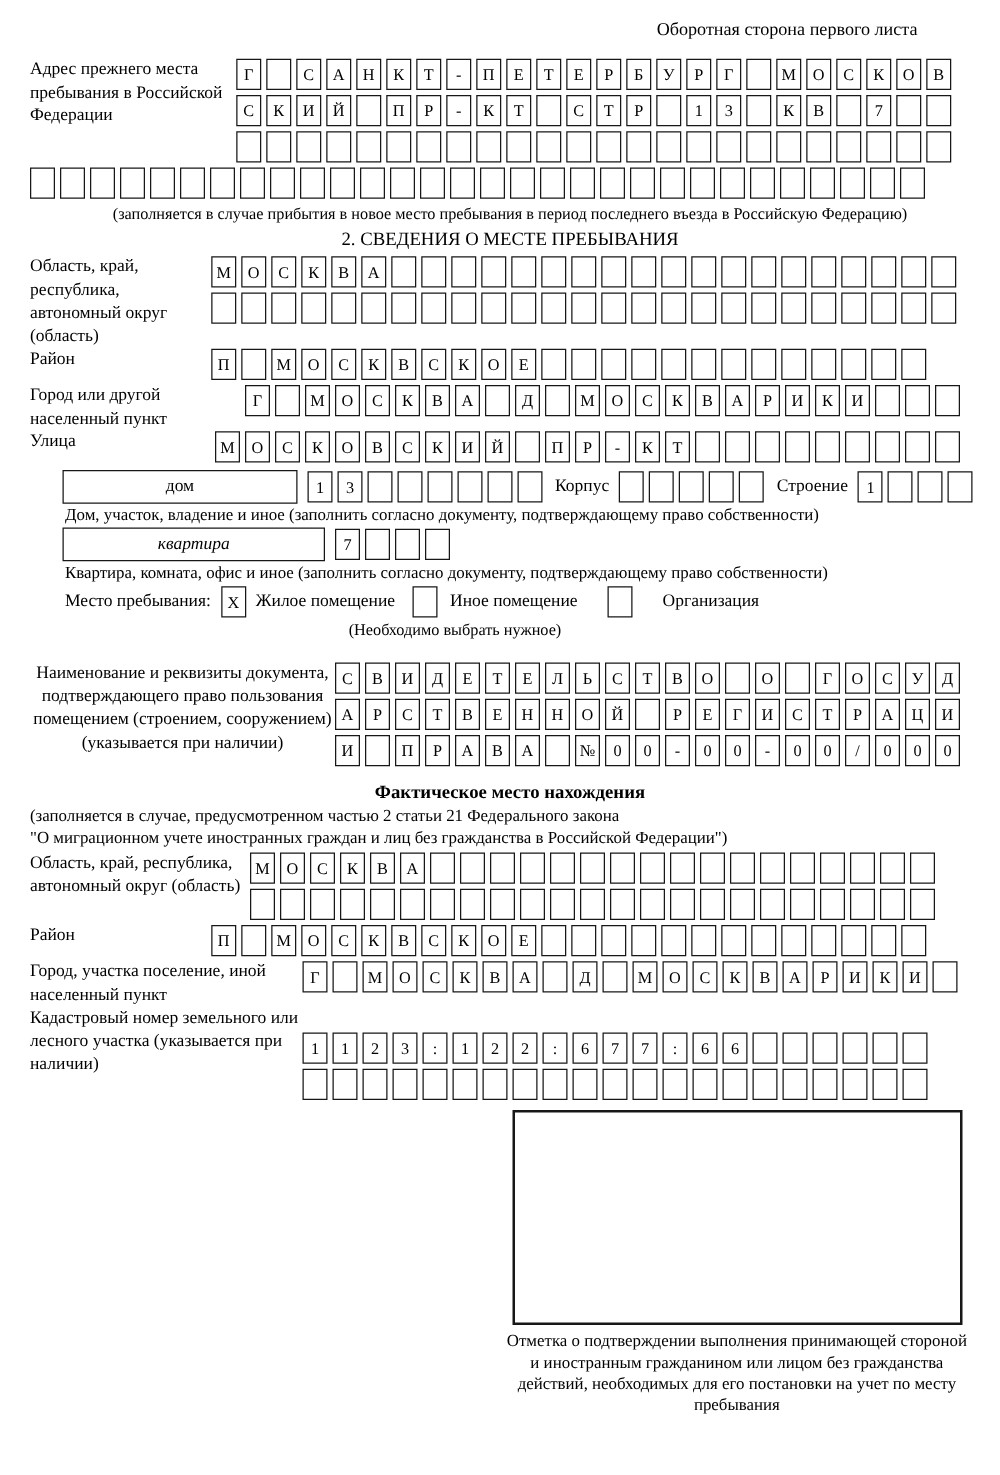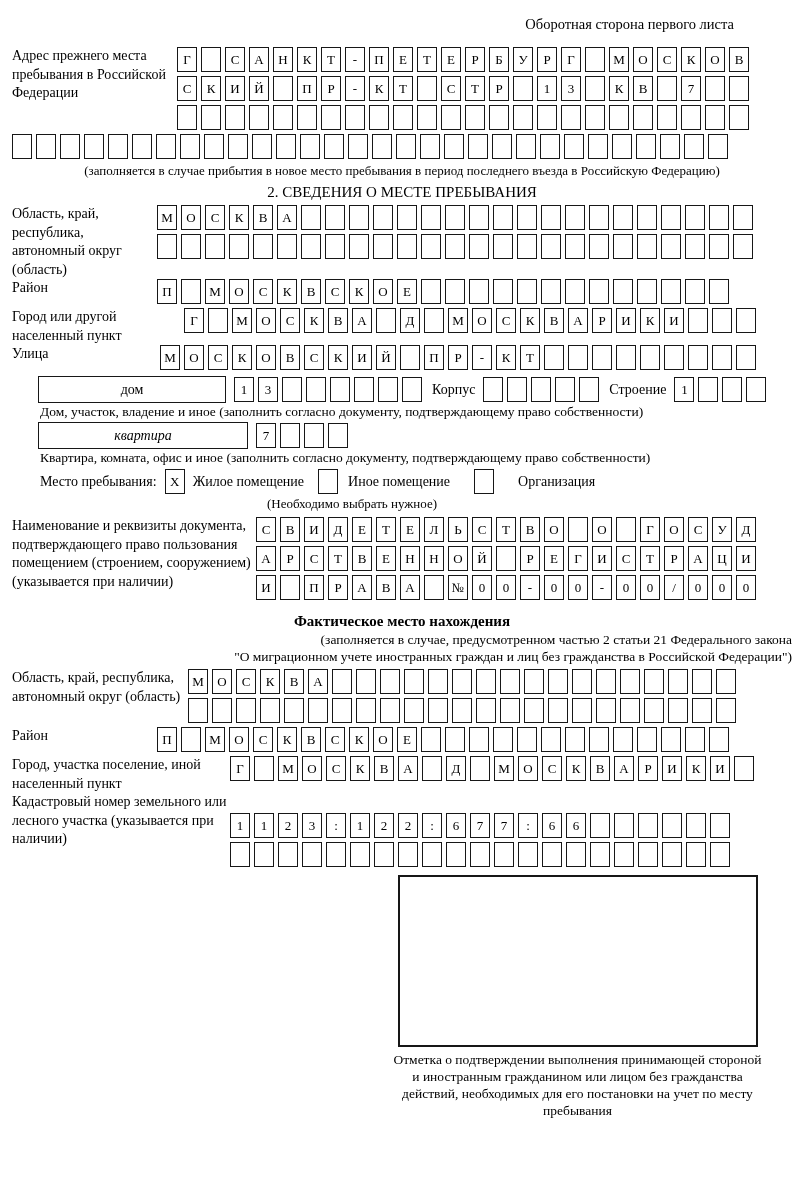--- a/index.html
+++ b/index.html
@@ -1,18 +1,18 @@
 <!DOCTYPE html>
 <html><head>
 <meta charset="utf-8">
 <style>
   html,body{margin:0;padding:0;background:#fff;}
   body{width:800px;height:1180px;overflow:hidden;color:#000;
        font-family:"Liberation Serif","DejaVu Serif",serif;}
-  .page{padding:8px 8px 0 12px;position:relative;}
+  .page{padding:8px 8px 0 24px;position:relative;}
   .hdr{padding-top:8px;text-align:right;padding-right:58px;font-size:14.5px;}
 
   
   .cellrow{display:flex;margin-bottom:4px;}
   .cell{box-sizing:border-box;flex:0 0 20px;width:20px;height:25px;margin-right:4px;
         border:1.6px solid #171717;display:flex;align-items:center;justify-content:center;
         font-size:13px;line-height:1;background:#fff;}
   .fieldblock{display:flex;align-items:flex-start;}
   .flabel{font-size:14px;line-height:18.5px;flex-shrink:0;}
   .w145{width:145px;} .w165{width:165px;} .w172{width:172px;} .w148{width:148px;}
@@ -26,23 +26,23 @@
   .namedbox{box-sizing:border-box;height:27px;border:1.6px solid #171717;display:flex;
             align-items:center;justify-content:center;font-size:14px;}
   .dom-box{width:188px;margin-right:8px;}
   .kv-box{width:210px;margin-right:8px;font-style:italic;}
   .mini-label{font-size:14px;margin:0 8px 0 6px;white-space:nowrap;}
 
   .mesto-row{display:flex;align-items:center;margin-left:28px;margin-top:3px;font-size:14px;}
   .mesto-row .cell{margin-right:0;}
   .gap8{width:8px;} .gap10{width:10px;} .gap14{width:14px;} .gap24{width:24px;}
 
-  .doc-block{margin-top:5px;}
+  .doc-block{margin-top:18px;text-align:center;}
   .fact-title{font-size:15px;font-weight:bold;text-align:center;margin-top:8px;line-height:19px;}
-  .fact-cap{font-size:13.5px;text-align:right;line-height:17px;}
+  .fact-cap{font-size:13.5px;text-align:left;line-height:17px;}
   .kad-cells{margin-top:20px;}
   .stamp-box{box-sizing:border-box;margin-left:386px;margin-top:4px;width:360px;height:172px;
              border:2px solid #171717;}
   .stamp-cap{margin-left:378px;margin-top:4px;width:375px;text-align:center;
              font-size:13.5px;line-height:17px;}
 </style>
 </head>
 <body>
 
 <div class="page">

